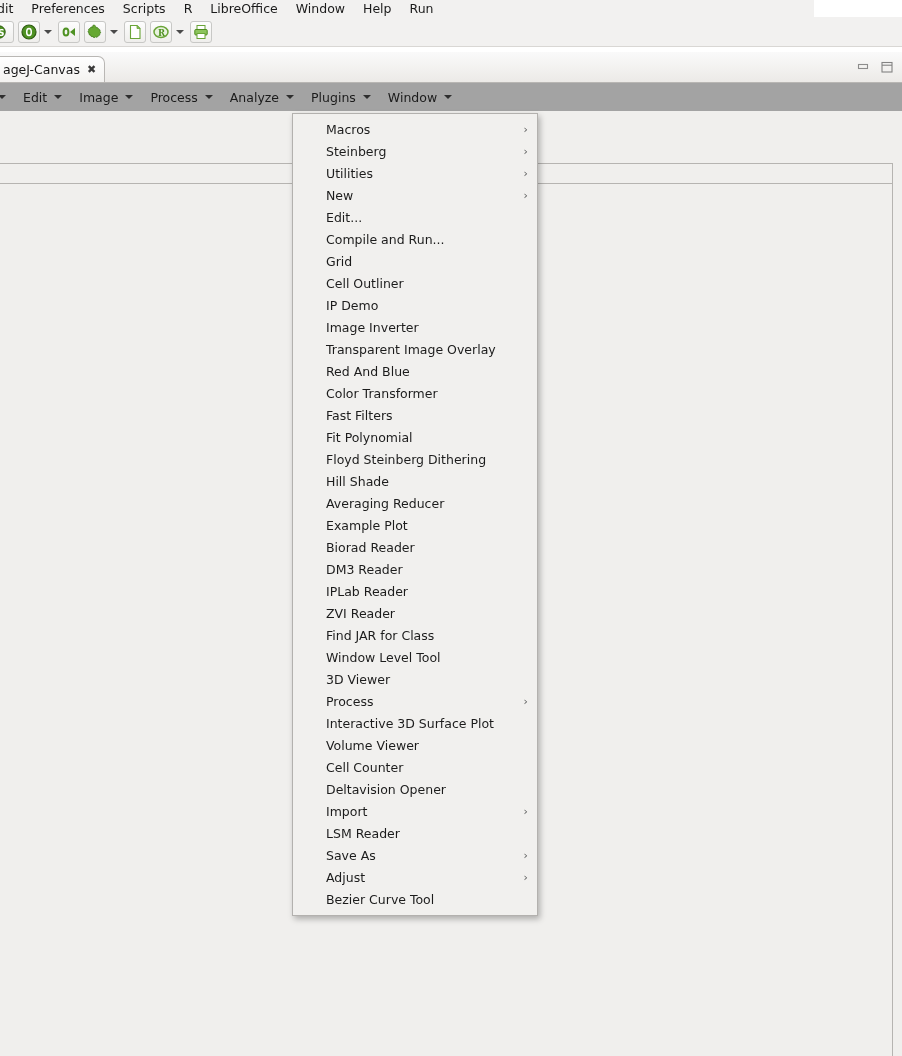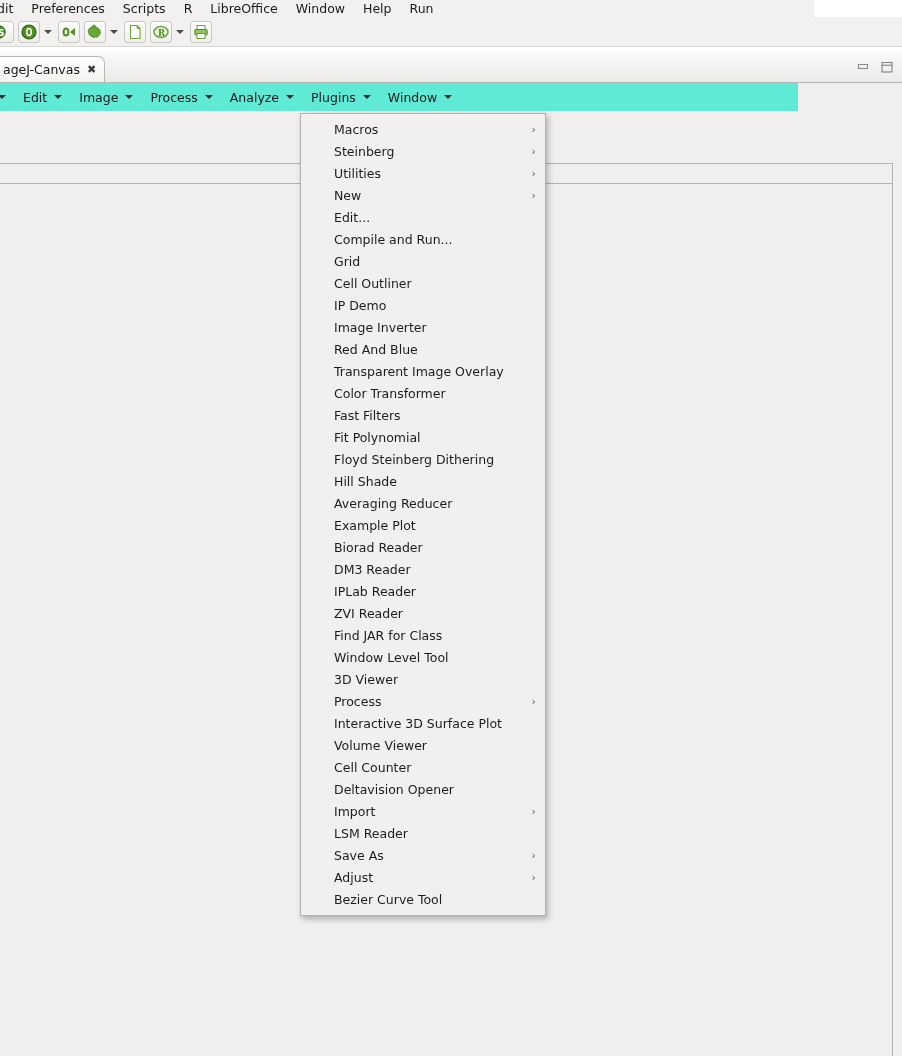--- a/index.html
+++ b/index.html
@@ -129,22 +129,22 @@
     display: flex;
     gap: 10px;
     align-items: center;
   }
   .win-ctrls .wc { cursor: pointer; opacity: .75; }
 
   
   #ij-menubar {
     position: absolute;
     left: 0; top: 31px;
-    width: 798px; height: 28px;
-    background: #5eead4;
+    width: 902px; height: 28px;
+    background: #a3a3a3;
     display: flex;
     align-items: center;
     overflow: hidden;
     white-space: nowrap;
   }
   .ijm {
     display: flex;
     align-items: center;
     height: 28px;
     cursor: default;
@@ -185,21 +185,21 @@
   #ij-rightgutter {
     position: absolute;
     left: 893px; top: 59px;
     width: 9px; height: 951px;
     background: #f0efed;
   }
 
   
   #plugins-menu {
     position: absolute;
-    left: 300px; top: 113px;
+    left: 292px; top: 113px;
     width: 246px;
     box-sizing: border-box;
     background: #f1f0ee;
     border: 1px solid #b3b1ae;
     box-shadow: 2px 3px 6px rgba(0,0,0,0.28);
     padding: 4px 0 5px 0;
     z-index: 50;
   }
   .menu-item {
     height: 22px;
@@ -387,26 +387,26 @@
     <div class="menu-item">
       <span class="mlabel">Cell Outliner</span>
     </div>
     <div class="menu-item">
       <span class="mlabel">IP Demo</span>
     </div>
     <div class="menu-item">
       <span class="mlabel">Image Inverter</span>
     </div>
     <div class="menu-item">
+      <span class="mlabel">Transparent Image Overlay</span>
+    </div>
+    <div class="menu-item">
       <span class="mlabel">Red And Blue</span>
     </div>
     <div class="menu-item">
-      <span class="mlabel">Transparent Image Overlay</span>
-    </div>
-    <div class="menu-item">
       <span class="mlabel">Color Transformer</span>
     </div>
     <div class="menu-item">
       <span class="mlabel">Fast Filters</span>
     </div>
     <div class="menu-item">
       <span class="mlabel">Fit Polynomial</span>
     </div>
     <div class="menu-item">
       <span class="mlabel">Floyd Steinberg Dithering</span>

